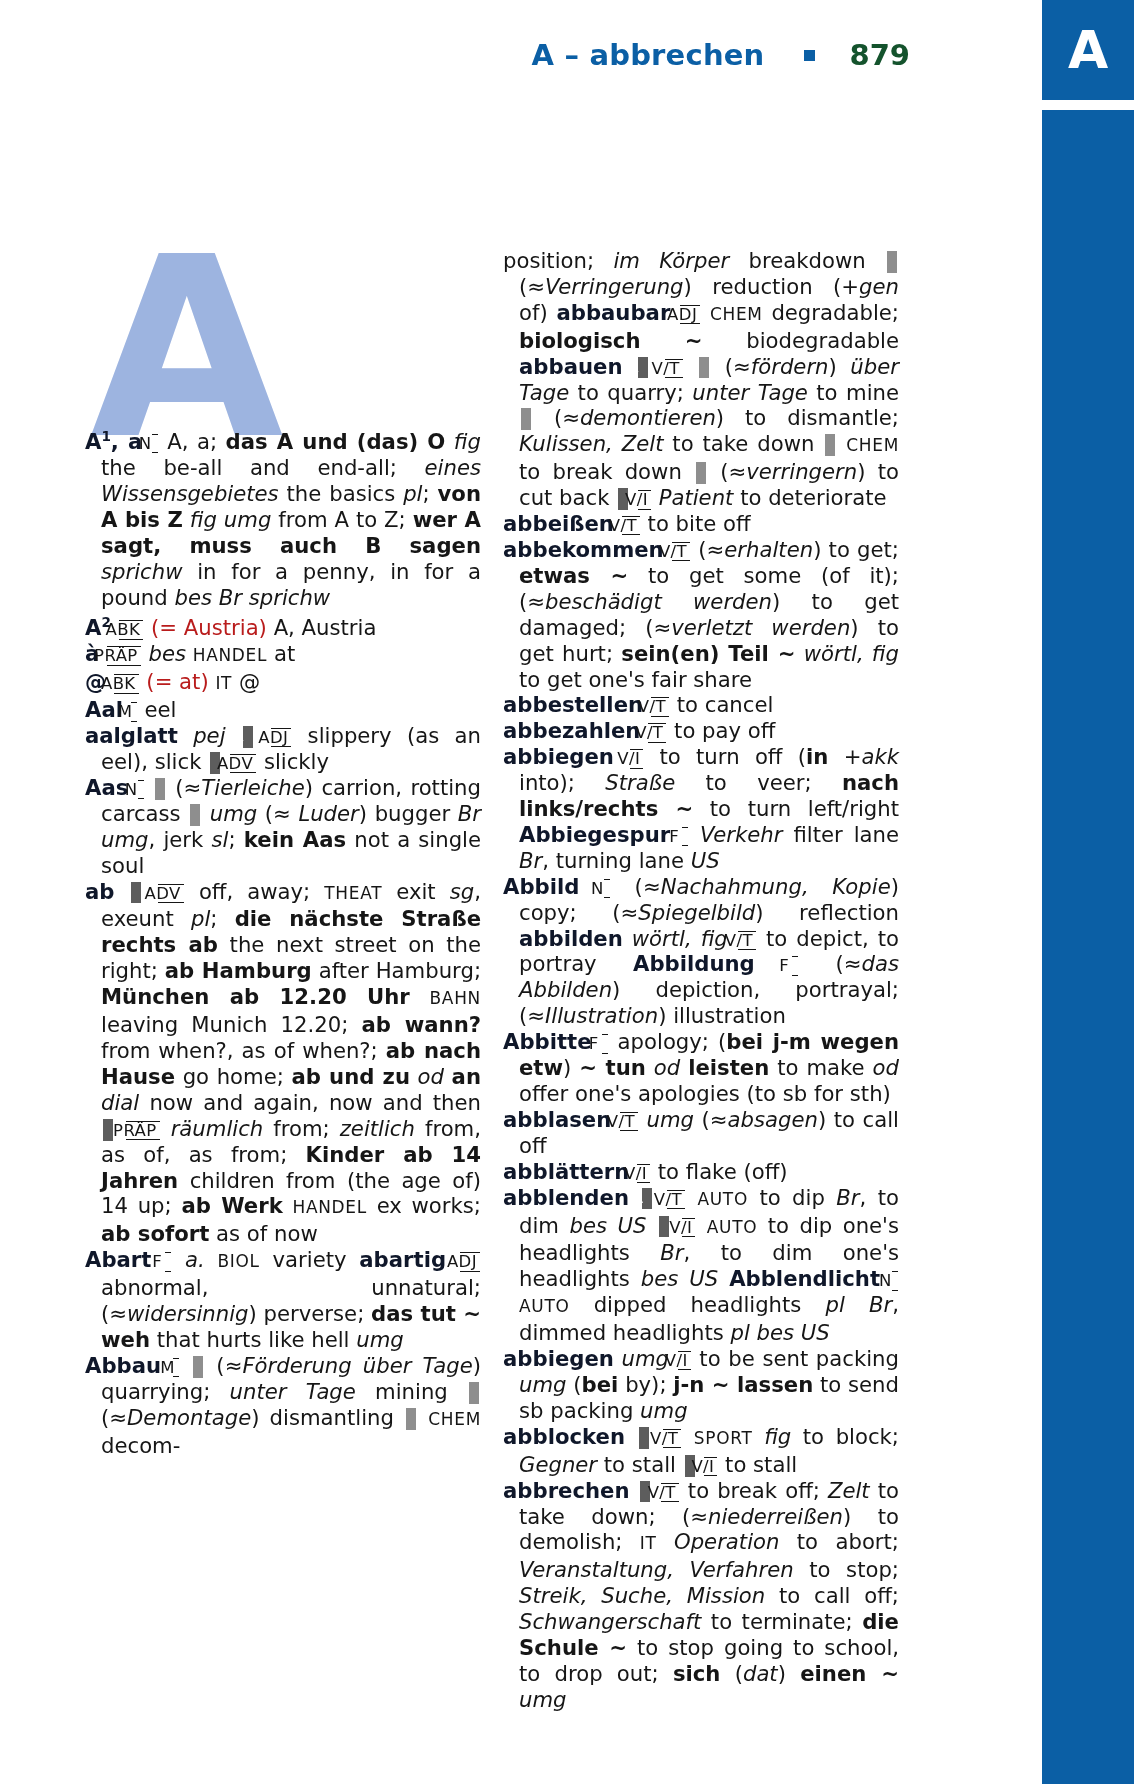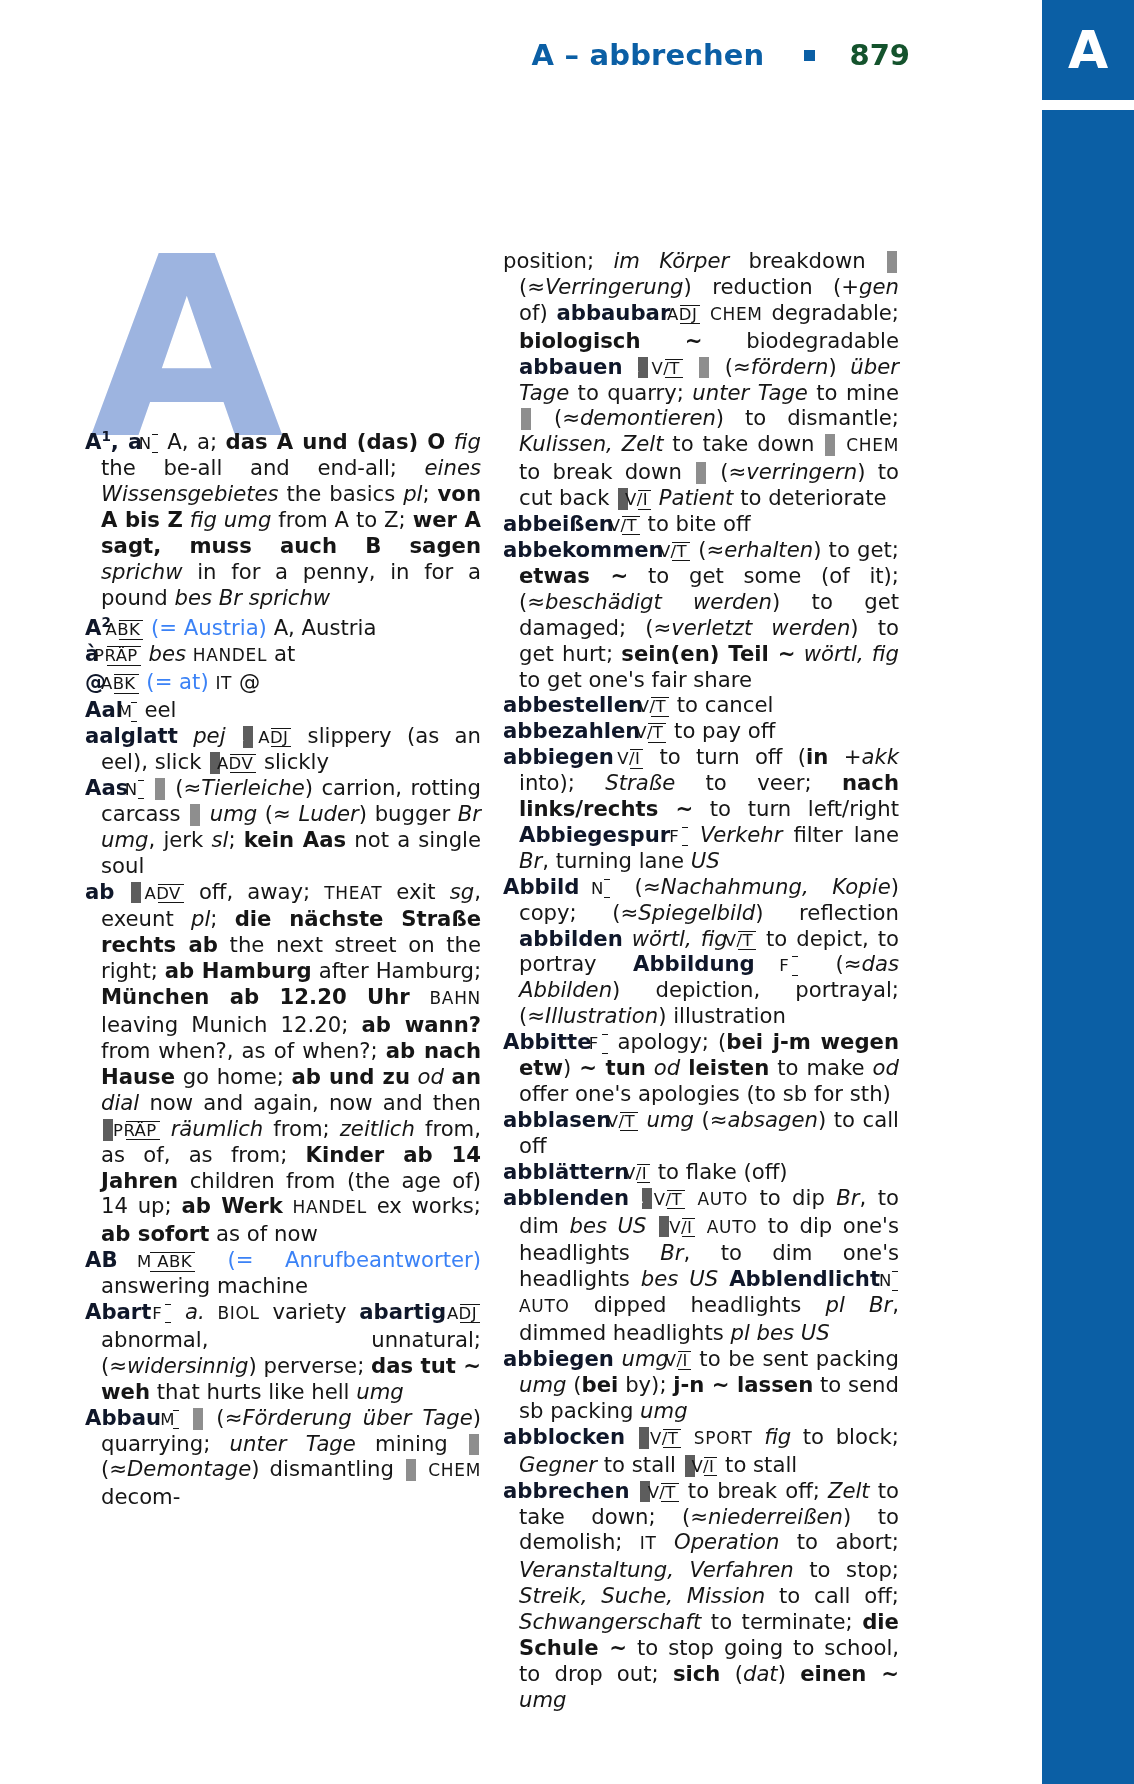--- a/index.html
+++ b/index.html
@@ -72,21 +72,21 @@
     hyphens:manual;
     color:#161616;
   }
   .col-left  { left:85px; }
   .col-right { left:503px; top:248px; }
 
   .entry { margin:0; padding:0; text-indent:-16px; padding-left:16px; }
 
   
   .hw { color:#0f172a; font-weight:bold; }
-  .hw-blue { color:#3b82f6; }
+  .hw-blue { color:#b91c1c; }
   .b  { font-weight:bold; }
   .i  { font-style:italic; }
   .sc { font-size:0.80em; letter-spacing:0.7px; }
   .sup { font-size:0.64em; vertical-align:super; font-weight:bold; }
 
   
   .gl {
     font-size:0.78em;
     letter-spacing:0.4px;
     border-top:1.6px solid #161616;
@@ -141,21 +141,20 @@
 
 <div class="col col-left" id="col-left">
     <p class="entry"><span class="hw">A<span class="sup">1</span>, a</span> <span class="gl">N</span> A, a; <span class="b">das A und (das) O</span> <span class="i">fig</span> the be-all and end-all; <span class="i">eines Wissensgebietes</span> the basics <span class="i">pl</span>; <span class="b">von A bis Z</span> <span class="i">fig umg</span> from A to Z; <span class="b">wer A sagt, muss auch B sagen</span> <span class="i">sprichw</span> in for a penny, in for a pound <span class="i">bes Br sprichw</span></p>
     <p class="entry"><span class="hw">A<span class="sup">2</span></span> <span class="gl">ABK</span> <span class="hw-blue">(= Austria)</span> A, Austria</p>
     <p class="entry"><span class="hw">à</span> <span class="gl">PRÄP</span> <span class="i">bes</span> <span class="sc">HANDEL</span> at</p>
     <p class="entry"><span class="hw">@</span> <span class="gl">ABK</span> <span class="hw-blue">(= at)</span> <span class="sc">IT</span> @</p>
     <p class="entry"><span class="hw">Aal</span> <span class="gl">M</span> eel</p>
     <p class="entry"><span class="hw">aalglatt</span> <span class="i">pej</span> <span class="ltr">A</span> <span class="gl">ADJ</span> slippery (as an eel), slick <span class="ltr">B</span> <span class="gl">ADV</span> slickly</p>
     <p class="entry"><span class="hw">Aas</span> <span class="gl">N</span> <span class="num">1</span> (<span class="i">≈Tierleiche</span>) carrion, rotting carcass <span class="num">2</span> <span class="i">umg</span> (<span class="i">≈ Luder</span>) bugger <span class="i">Br umg</span>, jerk <span class="i">sl</span>; <span class="b">kein Aas</span> not a single soul</p>
     <p class="entry"><span class="hw">ab</span> <span class="ltr">A</span> <span class="gl">ADV</span> off, away; <span class="sc">THEAT</span> exit <span class="i">sg</span>, exeunt <span class="i">pl</span>; <span class="b">die nächste Straße rechts ab</span> the next street on the right; <span class="b">ab Hamburg</span> after Hamburg; <span class="b">München ab 12.20 Uhr</span> <span class="sc">BAHN</span> leaving Munich 12.20; <span class="b">ab wann?</span> from when?, as of when?; <span class="b">ab nach Hause</span> go home; <span class="b">ab und zu</span> <span class="i">od</span> <span class="b">an</span> <span class="i">dial</span> now and again, now and then <span class="ltr">B</span> <span class="gl">PRÄP</span> <span class="i">räumlich</span> from; <span class="i">zeitlich</span> from, as of, as from; <span class="b">Kinder ab 14 Jahren</span> children from (the age of) 14 up; <span class="b">ab Werk</span> <span class="sc">HANDEL</span> ex works; <span class="b">ab sofort</span> as of now</p>
-    <p class="entry"><span class="hw">AB</span> <span class="gl">M ABK</span> <span class="hw-blue">(= Anrufbeantworter)</span> answering machine</p>
     <p class="entry"><span class="hw">Abart</span> <span class="gl">F</span> <span class="i">a.</span> <span class="sc">BIOL</span> variety <span class="hw">abartig</span> <span class="gl">ADJ</span> abnormal, unnatural; (<span class="i">≈widersinnig</span>) perverse; <span class="b">das tut ~ weh</span> that hurts like hell <span class="i">umg</span></p>
     <p class="entry"><span class="hw">Abbau</span> <span class="gl">M</span> <span class="num">1</span> (<span class="i">≈Förderung über Tage</span>) quarrying; <span class="i">unter Tage</span> mining <span class="num">2</span> (<span class="i">≈Demontage</span>) dismantling <span class="num">3</span> <span class="sc">CHEM</span> decom-</p>
   </div>
 <div class="col col-right" id="col-right">
     <p class="entry">position; <span class="i">im Körper</span> breakdown <span class="num">4</span> (<span class="i">≈Verringerung</span>) reduction (<span class="i">+gen</span> of) <span class="hw">abbaubar</span> <span class="gl">ADJ</span> <span class="sc">CHEM</span> degradable; <span class="b">biologisch ~</span> biodegradable <span class="hw">abbauen</span> <span class="ltr">A</span> <span class="gl">V/T</span> <span class="num">1</span> (<span class="i">≈fördern</span>) <span class="i">über Tage</span> to quarry; <span class="i">unter Tage</span> to mine <span class="num">2</span> (<span class="i">≈demontieren</span>) to dismantle; <span class="i">Kulissen, Zelt</span> to take down <span class="num">3</span> <span class="sc">CHEM</span> to break down <span class="num">4</span> (<span class="i">≈verringern</span>) to cut back <span class="ltr">B</span> <span class="gl">V/I</span> <span class="i">Patient</span> to deteriorate</p>
     <p class="entry"><span class="hw">abbeißen</span> <span class="gl">V/T</span> to bite off</p>
     <p class="entry"><span class="hw">abbekommen</span> <span class="gl">V/T</span> (<span class="i">≈erhalten</span>) to get; <span class="b">etwas ~</span> to get some (of it); (<span class="i">≈beschädigt werden</span>) to get damaged; (<span class="i">≈verletzt werden</span>) to get hurt; <span class="b">sein(en) Teil ~</span> <span class="i">wörtl, fig</span> to get one's fair share</p>
     <p class="entry"><span class="hw">abbestellen</span> <span class="gl">V/T</span> to cancel</p>
     <p class="entry"><span class="hw">abbezahlen</span> <span class="gl">V/T</span> to pay off</p>
     <p class="entry"><span class="hw">abbiegen</span> <span class="gl">V/I</span> to turn off (<span class="b">in</span> <span class="i">+akk</span> into); <span class="i">Straße</span> to veer; <span class="b">nach links/rechts ~</span> to turn left/right <span class="hw">Abbiegespur</span> <span class="gl">F</span> <span class="i">Verkehr</span> filter lane <span class="i">Br</span>, turning lane <span class="i">US</span></p>

